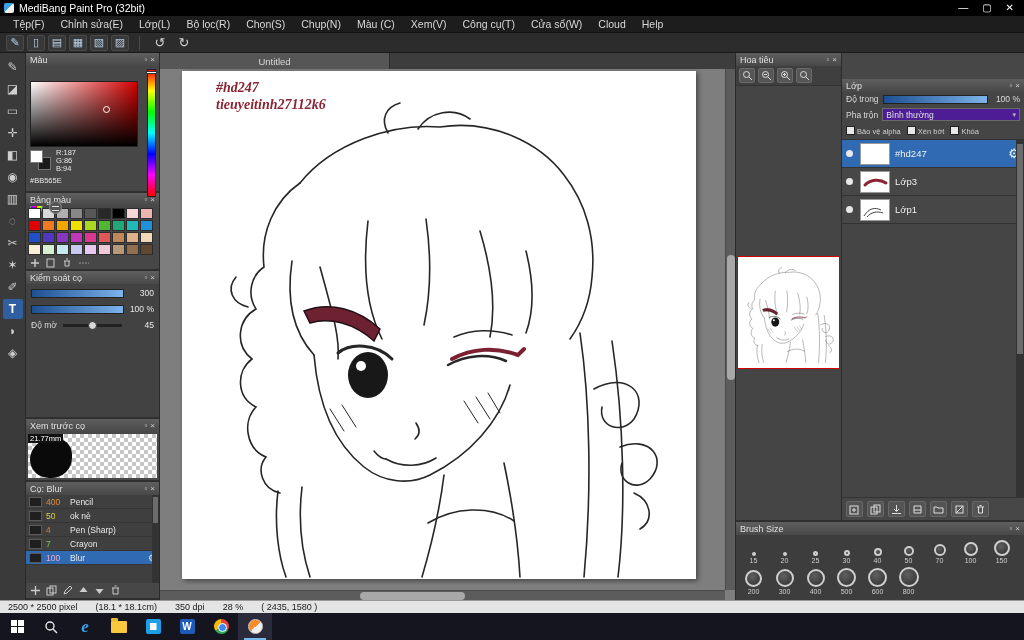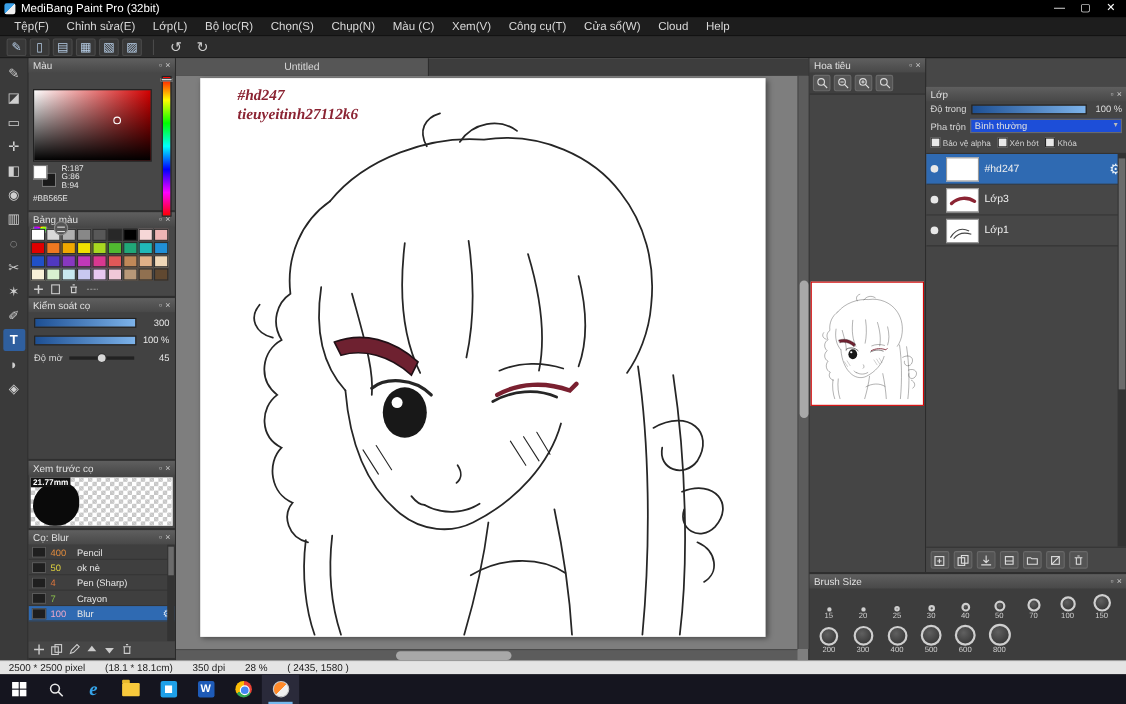--- a/index.html
+++ b/index.html
@@ -74,21 +74,21 @@
   .bc-label { font-size:8.5px; color:#d8d8d8; }
   .bc-slider { position:relative; flex:1; height:3px; background:#222; margin:0 2px; }
   .bc-knob { position:absolute; top:-3px; left:42%; width:9px; height:9px; background:#d8d8d8; border-radius:50%; border:1px solid #333; }
   .bc-space { flex:1; }
 
   
   .checker { background-color:#fff; background-image:
       linear-gradient(45deg,#c6c6c6 25%,transparent 25%,transparent 75%,#c6c6c6 75%),
       linear-gradient(45deg,#c6c6c6 25%,transparent 25%,transparent 75%,#c6c6c6 75%);
       background-size:8px 8px; background-position:0 0,4px 4px; }
-  .pv-body { position:relative; height:46px; margin:2px;font-weight:bold; }
+  .pv-body { position:relative; height:46px; margin:2px; }
   .pv-size { position:absolute; left:0; top:0; background:#111; color:#fff; font-size:7.5px; padding:0 2px; z-index:2;}
   .pv-blob { position:absolute; left:2px; top:4px; width:42px; height:40px; background:#0a0a0a;
      border-radius:60% 45% 55% 50%; }
 
   
   .bl-panel { flex:1; min-height:0; }
   .bl-list { flex:1; background:#3f3f3f; overflow:hidden; position:relative;}
   .bl-row { display:flex; align-items:center; height:14px; padding:0 3px; gap:4px; border-bottom:1px solid #353535; }
   .bl-row.sel { background:#2f6ab2; }
   .bl-chip { width:13px; height:10px; background:#1f1f1f; border:1px solid #5a5a5a; flex:0 0 auto;}
@@ -121,21 +121,21 @@
   .zoom-btn { width:16px; height:15px; background:#565656; border:1px solid #6a6a6a; border-radius:2px; display:flex; align-items:center; justify-content:center;}
   .nav-body { flex:1; position:relative; }
   .nav-thumb { position:absolute; left:1px; top:170px; width:103px; height:113px; background:#fff; border:1px solid #d40000; overflow:hidden;}
   .mini-art { width:103px; height:102px; display:block; margin-top:4px;}
 
   .layers { flex:1; display:flex; flex-direction:column; background:#454545;margin-top:26px;}
   .ly-row { display:flex; align-items:center; padding:2px 4px; gap:4px; }
   .ly-label { font-size:8.5px; color:#d8d8d8; }
   .ly-bar { height:9px; flex:1; background:linear-gradient(to right,#1d4f93,#7db3ea); border:1px solid #222;}
   .ly-val { font-size:8.5px; width:28px; text-align:right; }
-  .ly-select { flex:1; height:13px; background:#1d4ed8; border:1px solid #6a6a6a; font-size:8.5px; color:#e0e0e0; display:flex; padding:0 3px; }
+  .ly-select { flex:1; height:13px; background:#4c1d95; border:1px solid #6a6a6a; font-size:8.5px; color:#e0e0e0; display:flex; align-items:center; padding:0 3px; }
   .ly-select .arrow { margin-left:auto; font-size:7px; color:#bbb; }
   .ly-checks { display:flex; gap:6px; padding:2px 4px 3px; align-items:center; border-bottom:1px solid #333;}
   .ckbox { width:9px; height:9px; background:#e8e8e8; border:1px solid #222; display:inline-block; margin-right:2px; vertical-align:-1px;}
   .ck-label { font-size:7.5px; color:#d0d0d0; }
   .layer-list { flex:1; overflow:hidden; position:relative;}
   .layer-row { height:28px; display:flex; align-items:center; gap:5px; padding:0 4px 0 2px; border-bottom:1px solid #333; background:#474747;}
   .layer-row.sel { background:#2f6ab2; }
   .vis-dot { width:7px; height:7px; border-radius:50%; background:#e8e8e8; margin:0 2px; flex:0 0 auto;}
   .layer-thumb { width:30px; height:22px; background:#fff; border:1px solid #999; flex:0 0 auto; position:relative; overflow:hidden;}
   .layer-name { font-size:9.5px; color:#f0f0f0; }

